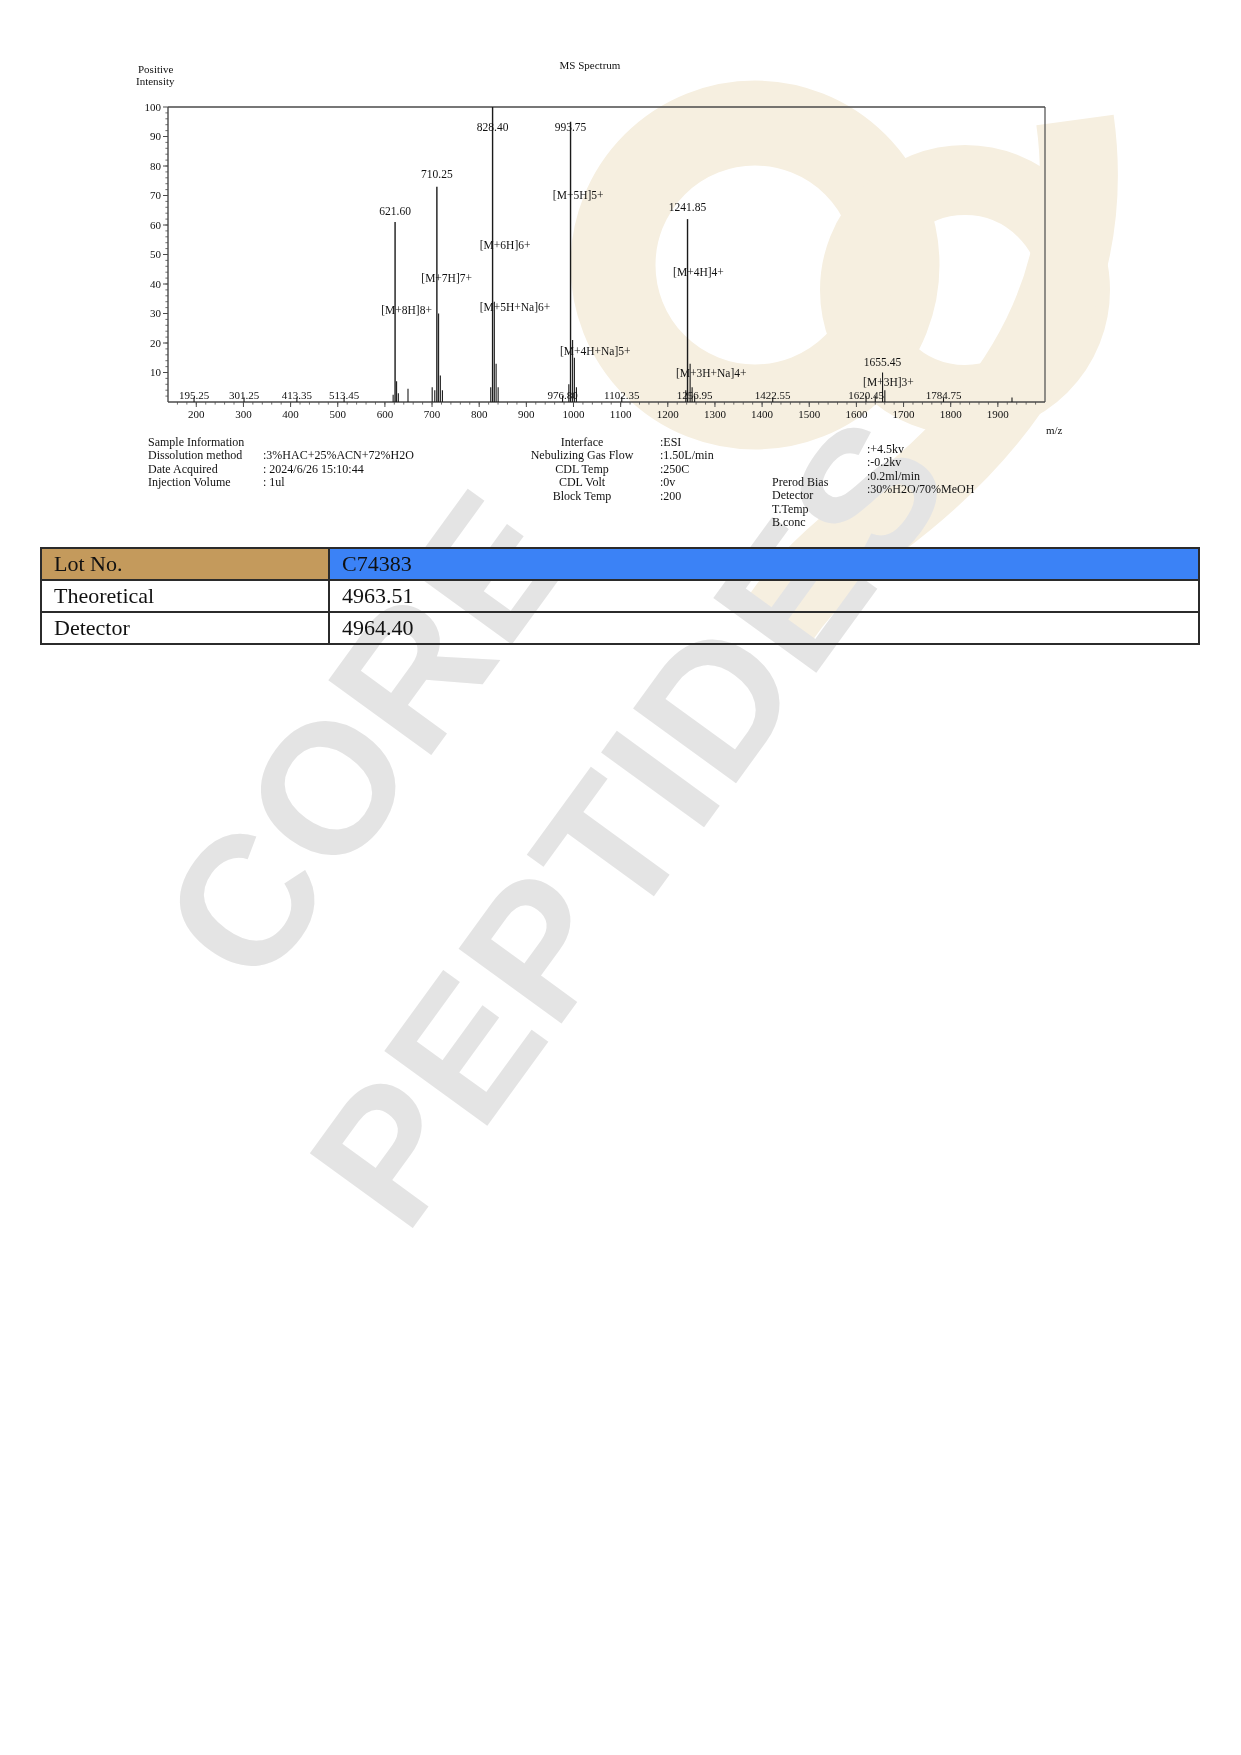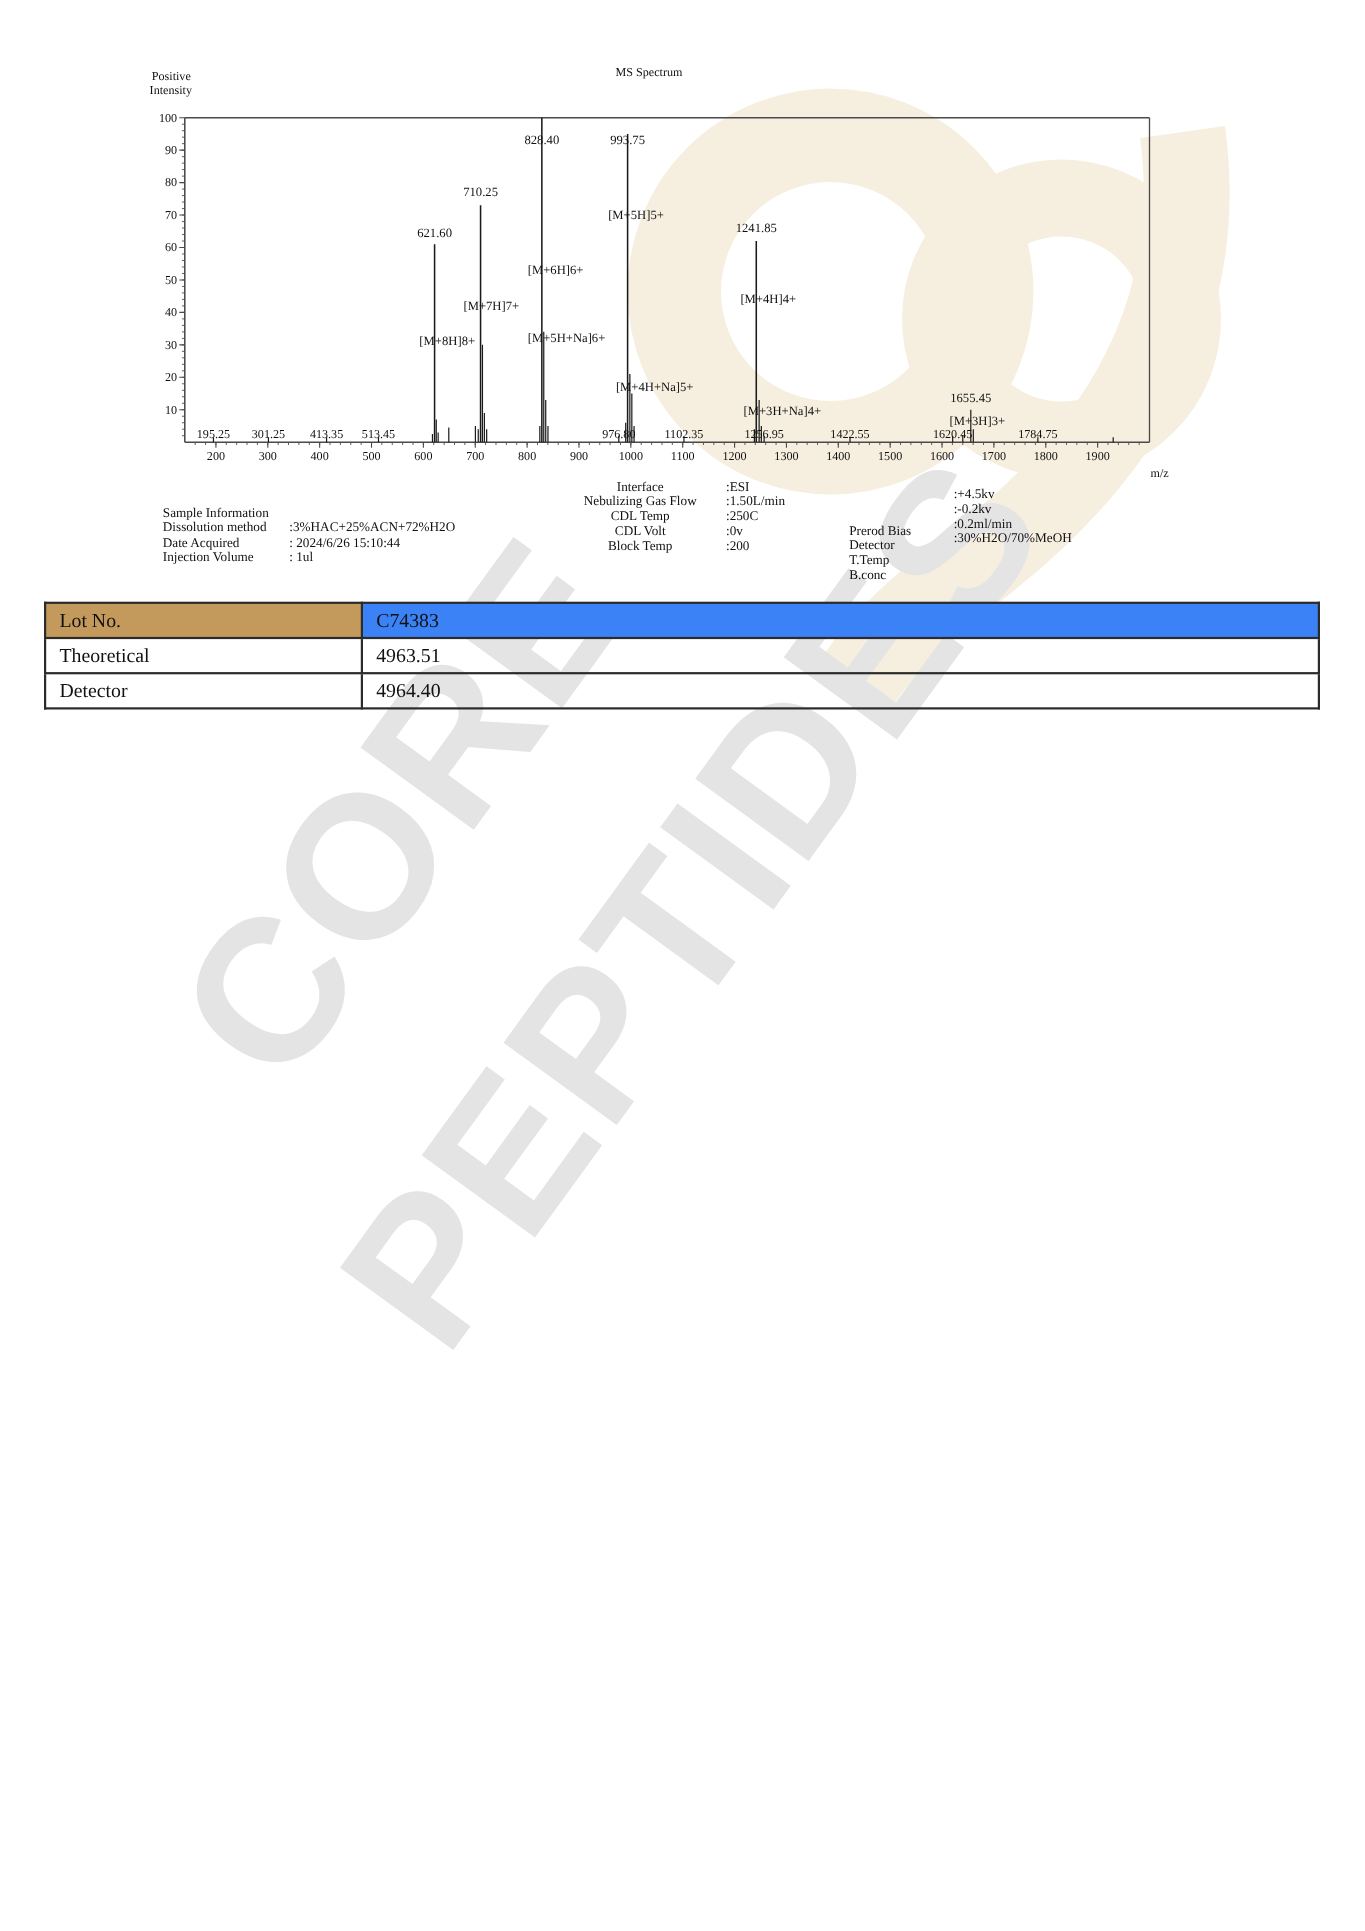--- a/index.html
+++ b/index.html
@@ -23,21 +23,21 @@
   .chart-svg { position:absolute; left:130px; top:55px; z-index:2; }
   
   .info-group { position:absolute; z-index:2; font-size:12px; line-height:13.4px; }
   .info-row { display:flex; height:13.4px; white-space:nowrap; }
   .g1 .info-label { width:115px; flex:0 0 auto; }
   .g2 .info-label { width:156px; flex:0 0 auto; }
   .g3 .info-label { width:95px;  flex:0 0 auto;margin-top:33px; }
   
   .result-table {
     position:absolute; left:40px; top:547px; z-index:3;
-    width:1160px; border-collapse:collapse; font-size:18px;
+    width:1160px; border-collapse:collapse; font-size:22px;
   }
   .result-table td {
     border:2px solid #2b2b2b; height:30px; padding:0 6px 0 12px;
     vertical-align:middle; background:transparent;
   }
   .result-table td.c1 { width:268px; }
   .result-table tr.hdr td { background:#c49a5c; }
 </style>
 </head>
 <body>
@@ -337,21 +337,21 @@
         <text x="214.08368279569893" y="343.5" text-anchor="middle" font-size="11" fill="#111111">513.45</text>
         <text x="432.5556989247312" y="343.5" text-anchor="middle" font-size="11" fill="#111111">976.80</text>
         <text x="491.7531989247312" y="343.5" text-anchor="middle" font-size="11" fill="#111111">1102.35</text>
         <text x="564.6479301075269" y="343.5" text-anchor="middle" font-size="11" fill="#111111">1256.95</text>
         <text x="642.7292204301075" y="343.5" text-anchor="middle" font-size="11" fill="#111111">1422.55</text>
         <text x="736.0401344086022" y="343.5" text-anchor="middle" font-size="11" fill="#111111">1620.45</text>
         <text x="813.5084677419355" y="343.5" text-anchor="middle" font-size="11" fill="#111111">1784.75</text>
       </g>
   </svg>
 
-  <div class="info-group g1" style="left:148px; top:436px;margin-top:24px;">
+  <div class="info-group g1" style="left:148px; top:436px;">
     <div class="info-row">
       <span class="info-label">Sample Information</span>
       <span class="info-value"></span>
     </div>
     <div class="info-row">
       <span class="info-label">Dissolution method</span>
       <span class="info-value">:3%HAC+25%ACN+72%H2O</span>
     </div>
     <div class="info-row">
       <span class="info-label">Date Acquired</span>

